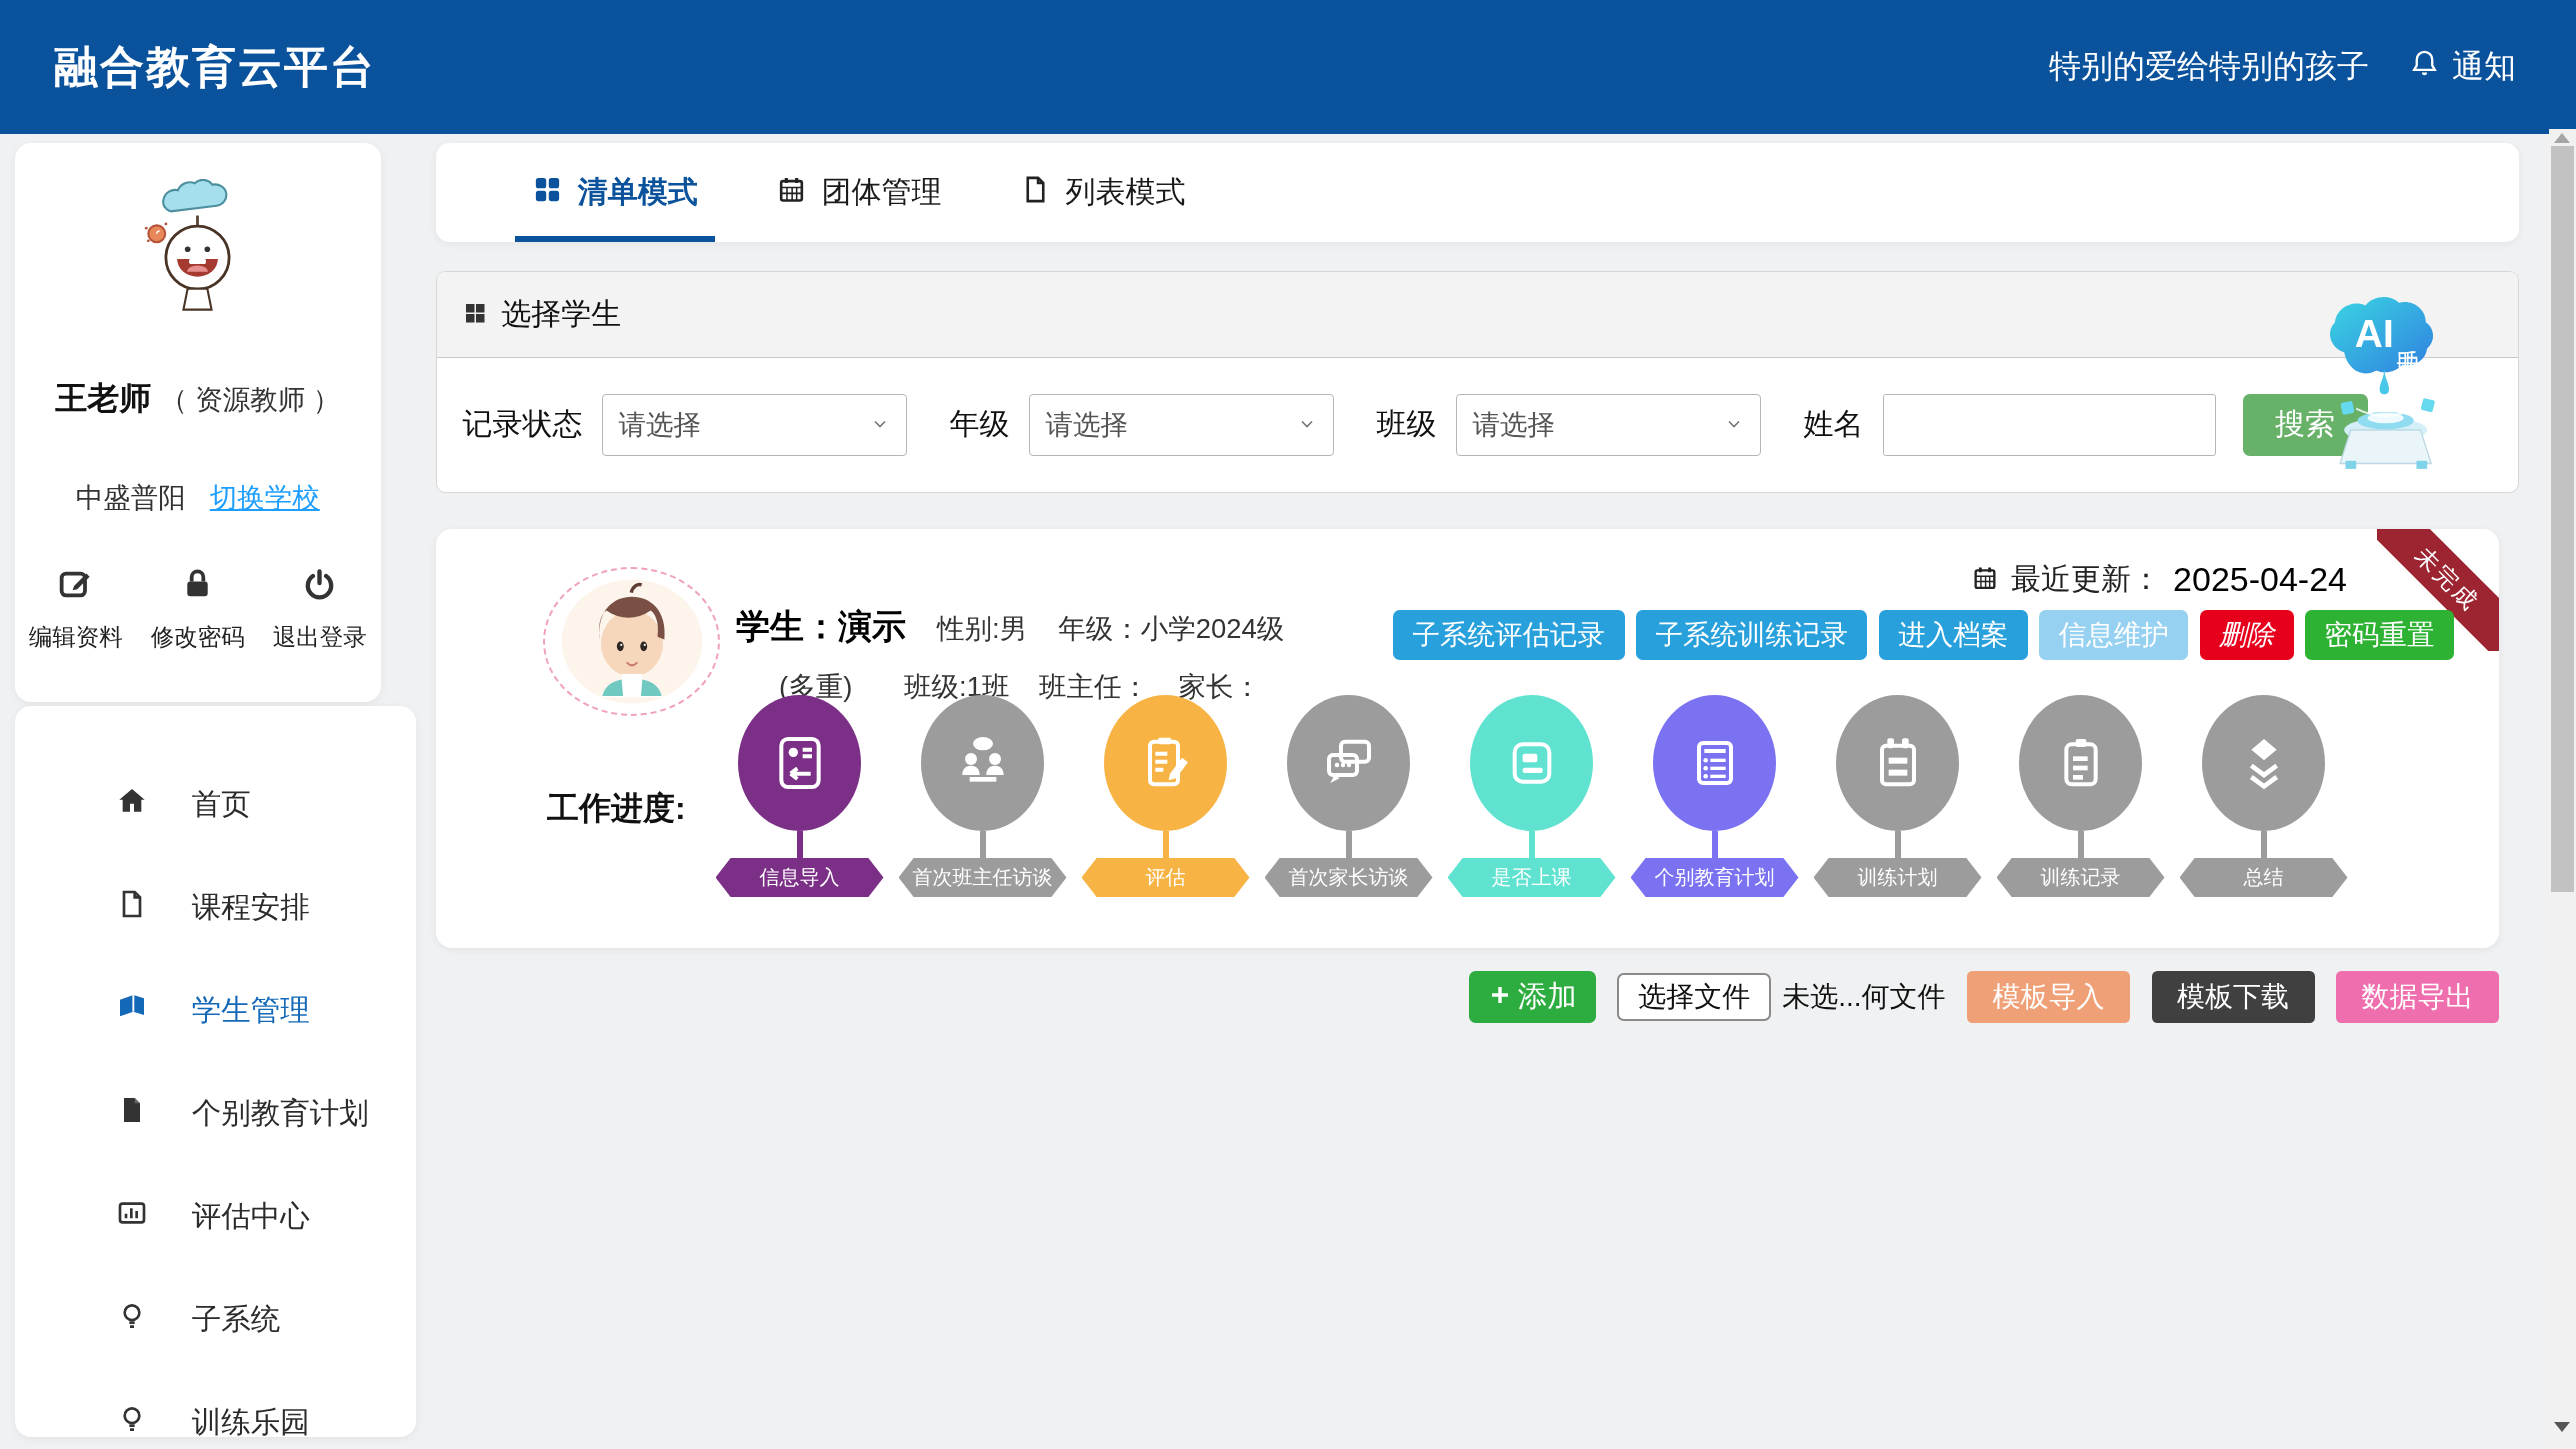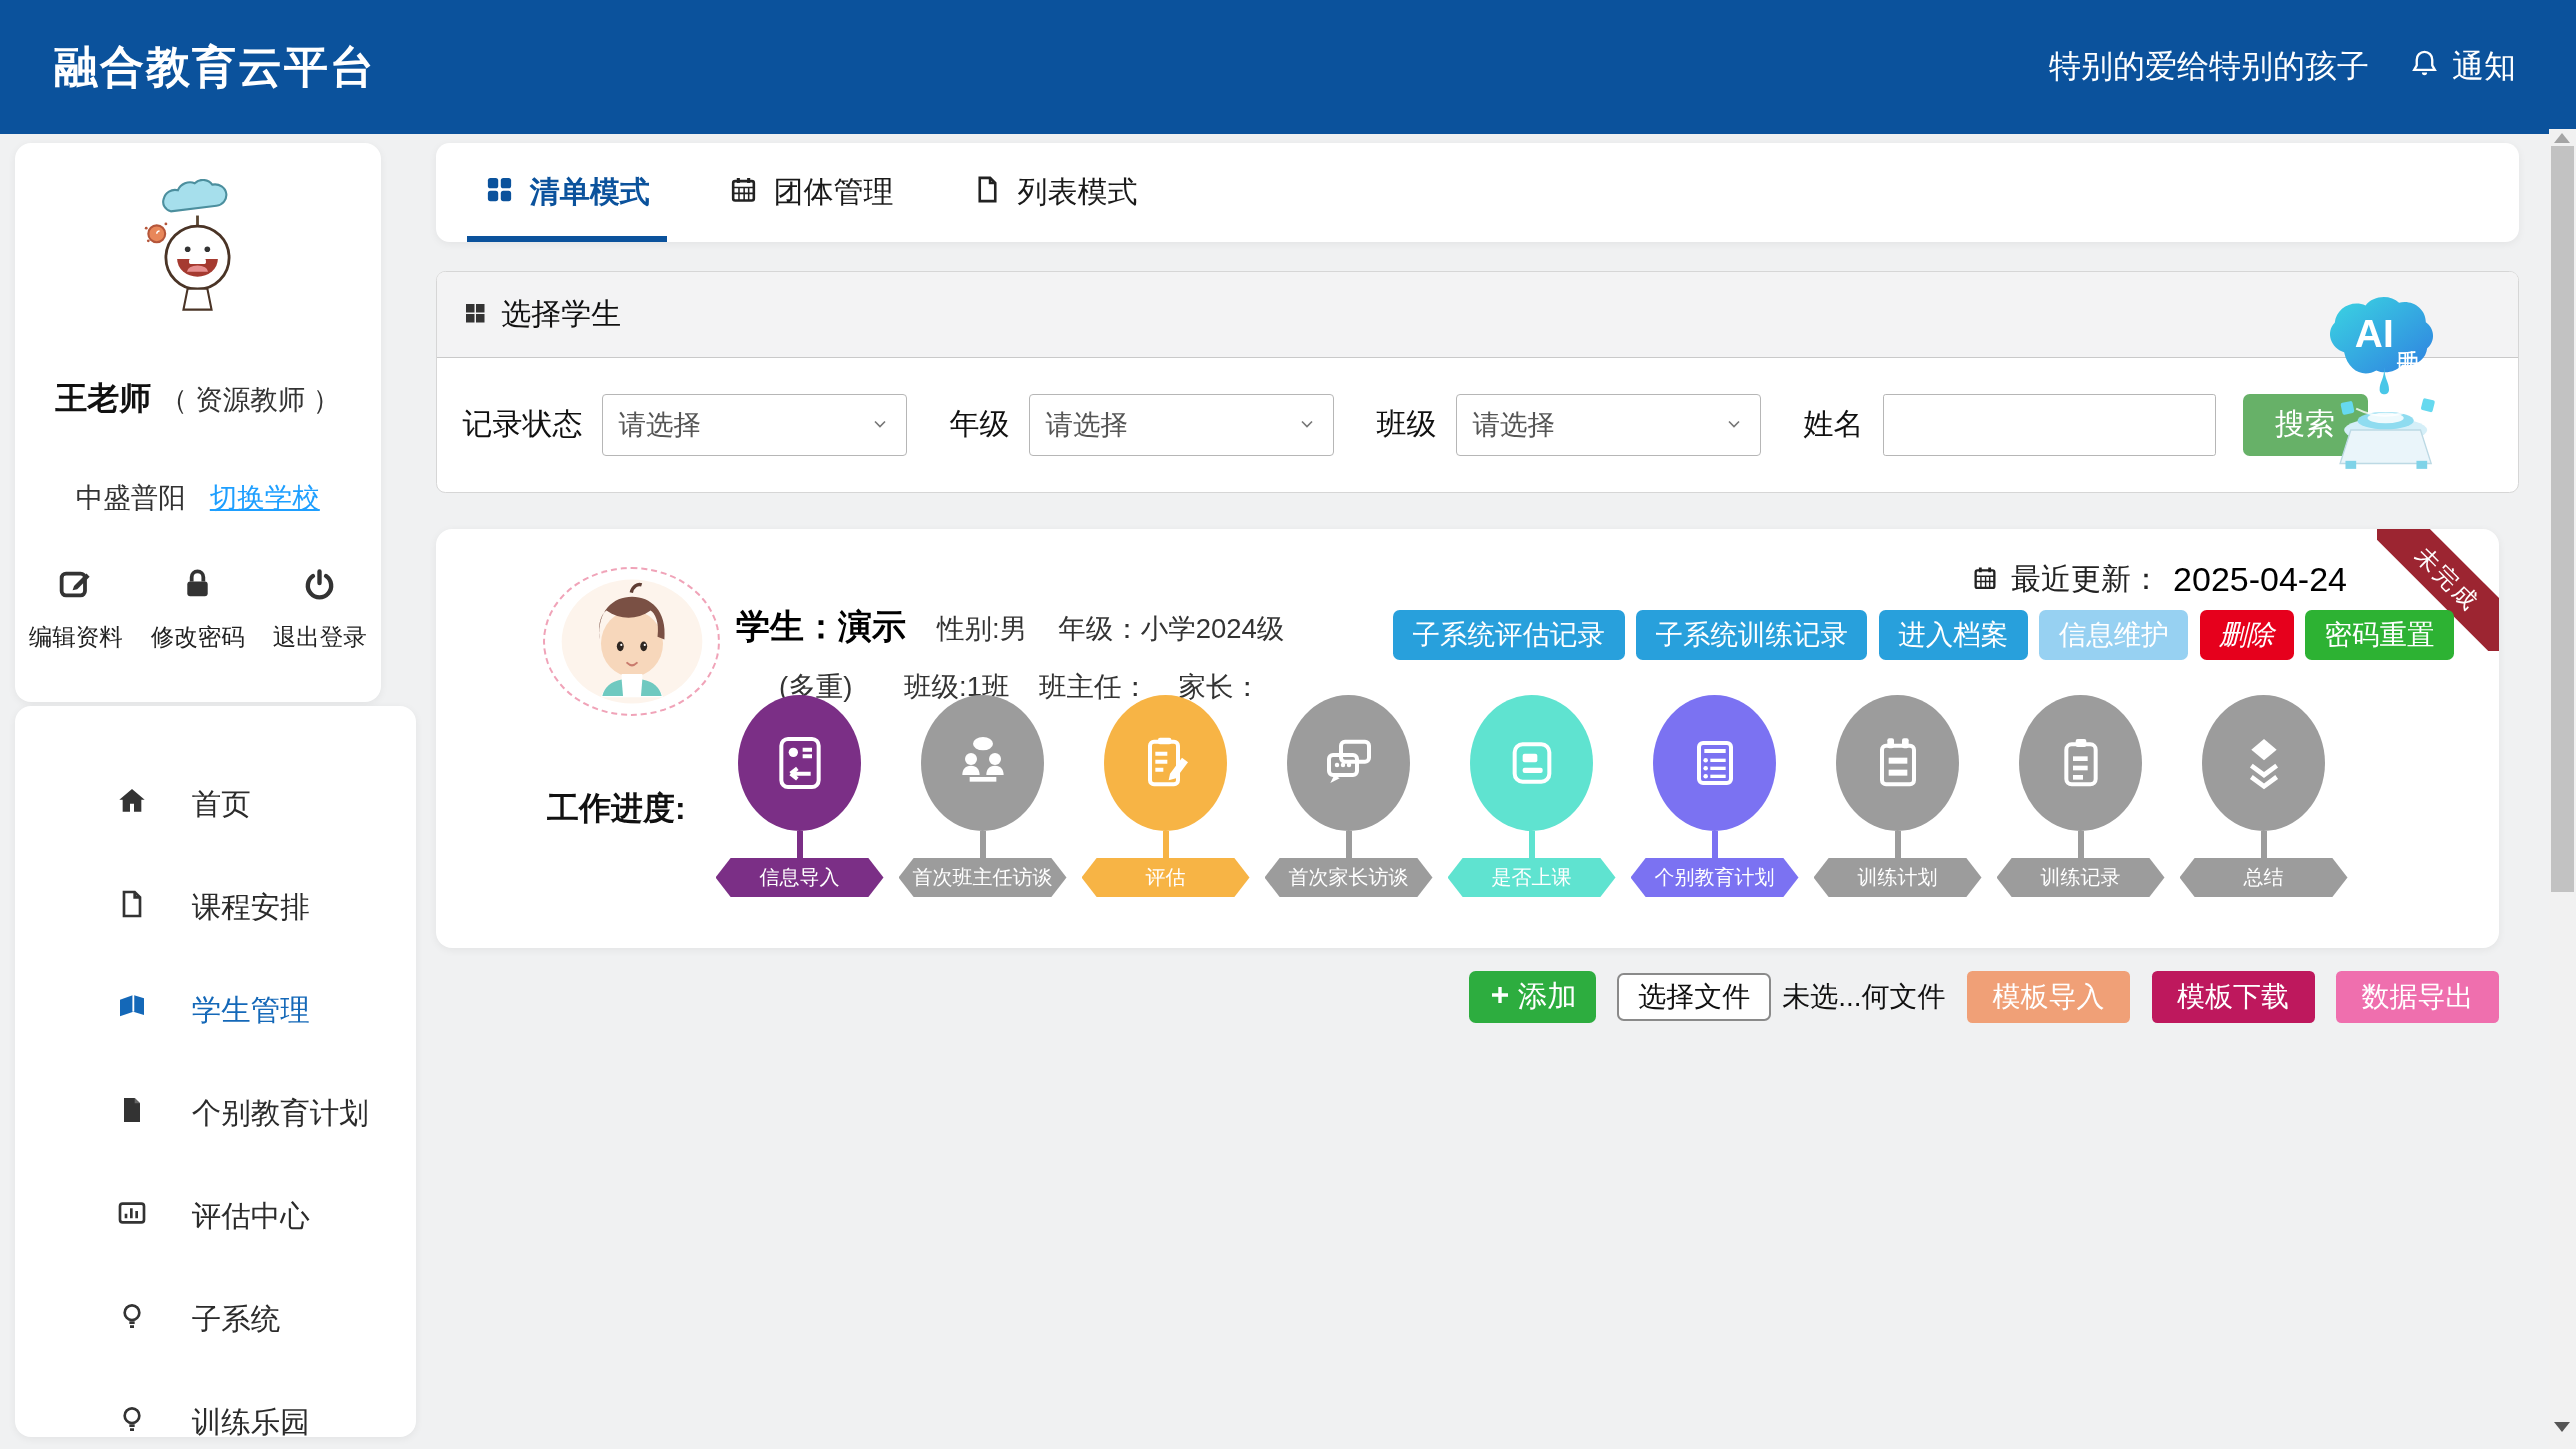--- a/index.html
+++ b/index.html
@@ -26,21 +26,21 @@
   .profile-actions{margin-top:51px;display:flex;}
   .paction{flex:1;cursor:pointer;}
   .paction .lbl{display:block;margin-top:17.4px;font-size:23.5px;color:#222;}
 
   .menu-card{position:absolute;left:14.8px;top:706px;width:401px;height:731px;overflow:hidden;box-sizing:border-box;padding-top:47px;}
   .menu-item{height:103px;display:flex;align-items:center;padding-left:101px;gap:44px;font-size:29.5px;color:#2b2b2b;cursor:pointer;}
   .menu-item.active{color:#1468b8;}
 
   
   .tab-card{position:absolute;left:436px;top:143px;width:2083px;height:99px;display:flex;align-items:center;
-    padding-left:48px;gap:78px;box-sizing:border-box;border-radius:13.4px;}
+    padding-left:96px;gap:78px;box-sizing:border-box;border-radius:13.4px;}
   .tab{position:relative;height:99px;display:flex;align-items:center;gap:14.8px;font-size:30px;color:#1a1a1a;cursor:pointer;}
   .tab.active{color:#0b529c;font-weight:bold;}
   .tab.active::after{content:"";position:absolute;left:-17.4px;right:-17.4px;bottom:0;height:6px;background:#0b529c;}
 
   
   .filter-card{position:absolute;left:436px;top:271px;width:2083px;height:222px;background:#fff;
     border:1.3px solid #d6d6d6;border-radius:9.4px;box-sizing:border-box;}
   .filter-head{height:85px;background:#f3f3f4;border-bottom:1.3px solid #c9c9c9;display:flex;align-items:center;
     padding-left:25.5px;gap:14.8px;font-size:30px;color:#111;border-radius:8px 8px 0 0;}
   .filter-body{height:133px;display:flex;align-items:center;padding-left:25.5px;}
@@ -87,21 +87,21 @@
   .c-teal{background:#5fe3d0;} .c-peri{background:#7b72f2;}
 
   
   .bottom-actions{position:absolute;top:971px;right:77px;display:flex;align-items:center;gap:21.5px;height:52px;}
   .add-btn{background:#2dad3f;color:#fff;font-size:29.5px;height:52px;padding:0 19px;border-radius:6.7px;
     display:flex;align-items:center;gap:5.4px;border:none;cursor:pointer;}
   .file-btn{height:48px;padding:0 19px;background:#fff;border:2px solid #8a8a8a;border-radius:6.7px;
     font-size:28px;color:#111;cursor:pointer;}
   .file-status{font-size:28px;color:#111;margin-left:-10.7px;}
   .pill{height:52px;padding:0 25.5px;border:none;border-radius:5.4px;color:#fff;font-size:28px;cursor:pointer;}
-  .p-salmon{background:#f0a077;} .p-teal{background:#be185d;} .p-pink{background:#ef6fae;}
+  .p-salmon{background:#f0a077;} .p-teal{background:#404040;} .p-pink{background:#ef6fae;}
 
   
   .scrollbar{position:absolute;right:0;top:129px;width:27px;height:1320px;background:#f1f1f1;}
   .sb-up{position:absolute;top:4px;left:4.7px;width:0;height:0;border-left:8.7px solid transparent;
     border-right:8.7px solid transparent;border-bottom:10px solid #a5a5a5;}
   .sb-thumb{position:absolute;top:17.4px;left:2px;width:23px;height:746px;background:#c2c2c2;cursor:pointer;}
   .sb-down{position:absolute;bottom:17.4px;left:4.7px;width:0;height:0;border-left:8.7px solid transparent;
     border-right:8.7px solid transparent;border-top:10px solid #555;}
 </style>
 </head>

